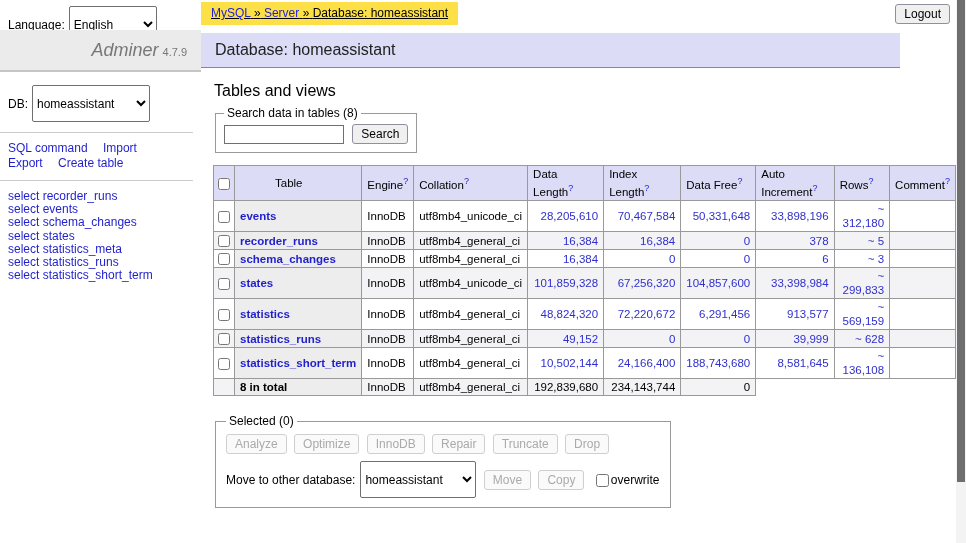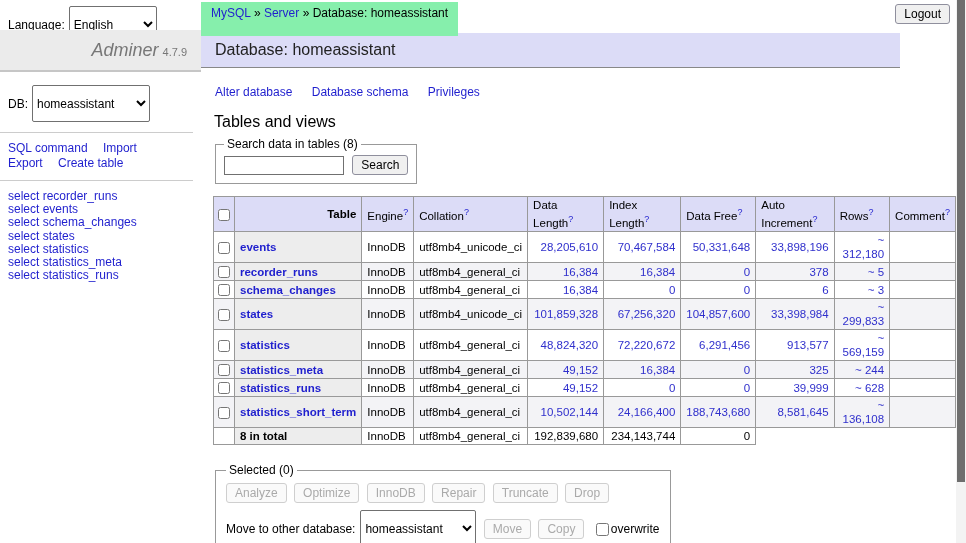--- a/index.html
+++ b/index.html
@@ -46,22 +46,23 @@
   .db-row label { margin-right:4px; }
   .sidebar hr { border:0; border-top:1px solid #ccc; margin:0 8px 0 0; }
   .side-actions { padding:8px 8px 9px; width:176px; line-height:15px; }
   .side-actions a { margin-right:12px; white-space:nowrap; }
   .table-links { padding:9px 8px; }
   .table-links p { margin:0; line-height:13.2px; }
 
   
   .main { position:absolute; left:201px; top:0; right:10px; }
   .breadcrumb {
-    position:absolute; left:0; top:2px; background:#86efac; padding:4px 10px 16px;
+    position:absolute; left:0; top:2px; background:#fde047; padding:4px 10px 5px;
     white-space:nowrap;
+    text-decoration:underline;
   }
   .breadcrumb .crumb-current { color:#000; }
   h2.page-title {
     margin:33px 56px 0 0; background:#dcdcf7; border-bottom:1px solid #888;
     font-size:16px; font-weight:normal; padding:8px 14px; color:#222;
   }
   .nav-links { margin:17px 0 0 14px; }
   .nav-links a, .bottom-links a, .routine-links a { margin-right:16px; }
   h3 { font-size:16px; font-weight:normal; margin:14px 0 0 13px; }
 
@@ -71,21 +72,21 @@
   legend { font-size:12px; padding:0 3px; }
   .search-fieldset input[type=text] {
     width:120px; height:19px; border:1px solid #707070; font-size:12px;
     font-family:"Liberation Sans", sans-serif; margin-right:5px; vertical-align:middle;
   }
 
   
   table.db-table { border-collapse:collapse; margin:12px 0 0 12px; font-size:11.5px; }
   .db-table th, .db-table td { border:1px solid #999; padding:1px 5px; height:17px; line-height:14px; }
   .db-table thead th { background:#dcdcf7; font-weight:normal; text-align:left; }
-  .db-table thead th.table-col { font-weight:bold; text-align:right;padding-left:40px; }
+  .db-table thead th.table-col { font-weight:normal; text-align:left;padding-left:40px; }
   .db-table thead th.check-col, .db-table td.check-col { text-align:center; padding:1px 3px; }
   .db-table tbody th { background:#ededed; text-align:left; font-weight:bold; }
   .db-table tbody tr:nth-child(even) td { background:#f3f3f6; }
   .db-table tbody tr:nth-child(even) td.ghost { background:#fff; }
   .db-table td.num { text-align:right; color:#2f2fcc; }
   .db-table tr.total-row td.num { color:#000; }
   .db-table tr.total-row .ghost { border:none; background:#fff; }
   .db-table sup a { font-size:9px; }
   .db-table input[type=checkbox] { width:12px; height:12px; margin:1px; vertical-align:middle; }
   .db-table thead th:nth-child(2){ min-width:112px; }
@@ -134,42 +135,37 @@
     <a>Import</a>
     <a>Export</a>
     <a>Create table</a>
   </div>
   <hr>
   <div class="table-links">
     <p><a>select recorder_runs</a></p>
     <p><a>select events</a></p>
     <p><a>select schema_changes</a></p>
     <p><a>select states</a></p>
-    <p><a>select statistics</a></p>
     <p><a>select statistics_meta</a></p>
     <p><a>select statistics_runs</a></p>
+    <p><a>select statistics_short_term</a></p>
   </div>
 </div>
 
 <div class="main">
   <div class="breadcrumb">
     <a>MySQL</a>
     <span>»</span>
     <a>Server</a>
     <span>»</span>
     <span class="crumb-current">Database: homeassistant</span>
   </div>
 
   <h2 class="page-title">Database: homeassistant</h2>
 
-  <p class="nav-links">
-    <a>Alter database</a>
-    <a>Database schema</a>
-    <a>Privileges</a>
-  </p>
 
   <h3>Tables and views</h3>
 
   <fieldset class="search-fieldset">
     <legend>Search data in tables (8)</legend>
     <input type="text" value="" style="">
     <button>Search</button>
   </fieldset>
 
   <table class="db-table">
@@ -239,32 +235,20 @@
         <tr>
           <td class="check-col"><input type="checkbox" style=""></td>
           <th><a>statistics</a></th>
           <td class="txt">InnoDB</td>
           <td class="txt">utf8mb4_general_ci</td>
           <td class="num">48,824,320</td>
           <td class="num">72,220,672</td>
           <td class="num">6,291,456</td>
           <td class="num">913,577</td>
           <td class="num">~ 569,159</td>
-          <td class="txt"></td>
-        </tr>
-        <tr>
-          <td class="check-col"><input type="checkbox" style=""></td>
-          <th><a>statistics_meta</a></th>
-          <td class="txt">InnoDB</td>
-          <td class="txt">utf8mb4_general_ci</td>
-          <td class="num">49,152</td>
-          <td class="num">16,384</td>
-          <td class="num">0</td>
-          <td class="num">325</td>
-          <td class="num">~ 244</td>
           <td class="txt"></td>
         </tr>
         <tr>
           <td class="check-col"><input type="checkbox" style=""></td>
           <th><a>statistics_runs</a></th>
           <td class="txt">InnoDB</td>
           <td class="txt">utf8mb4_general_ci</td>
           <td class="num">49,152</td>
           <td class="num">0</td>
           <td class="num">0</td>

